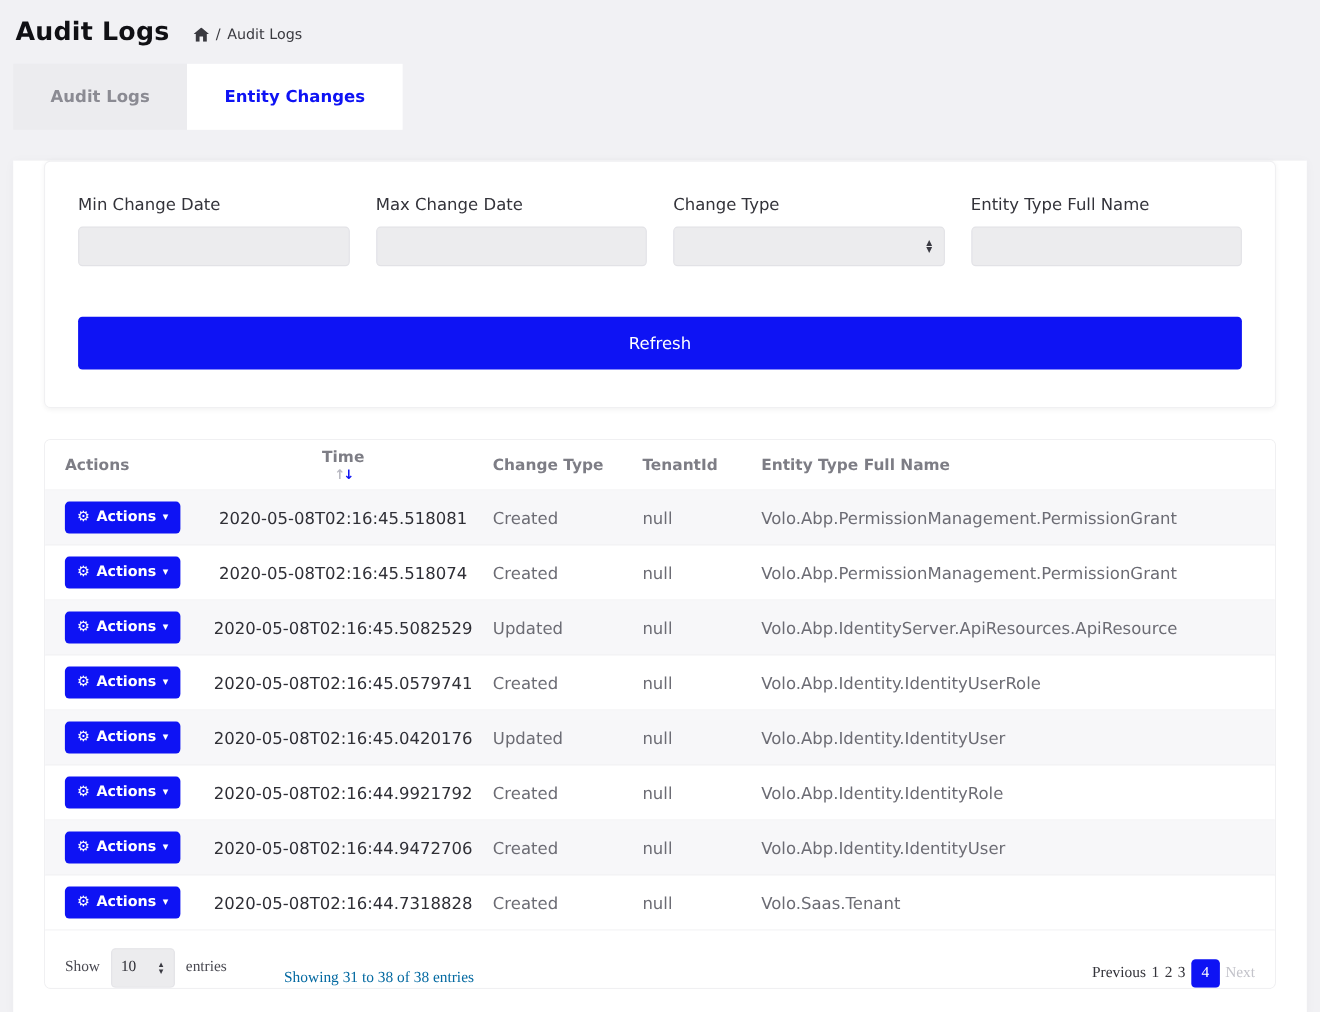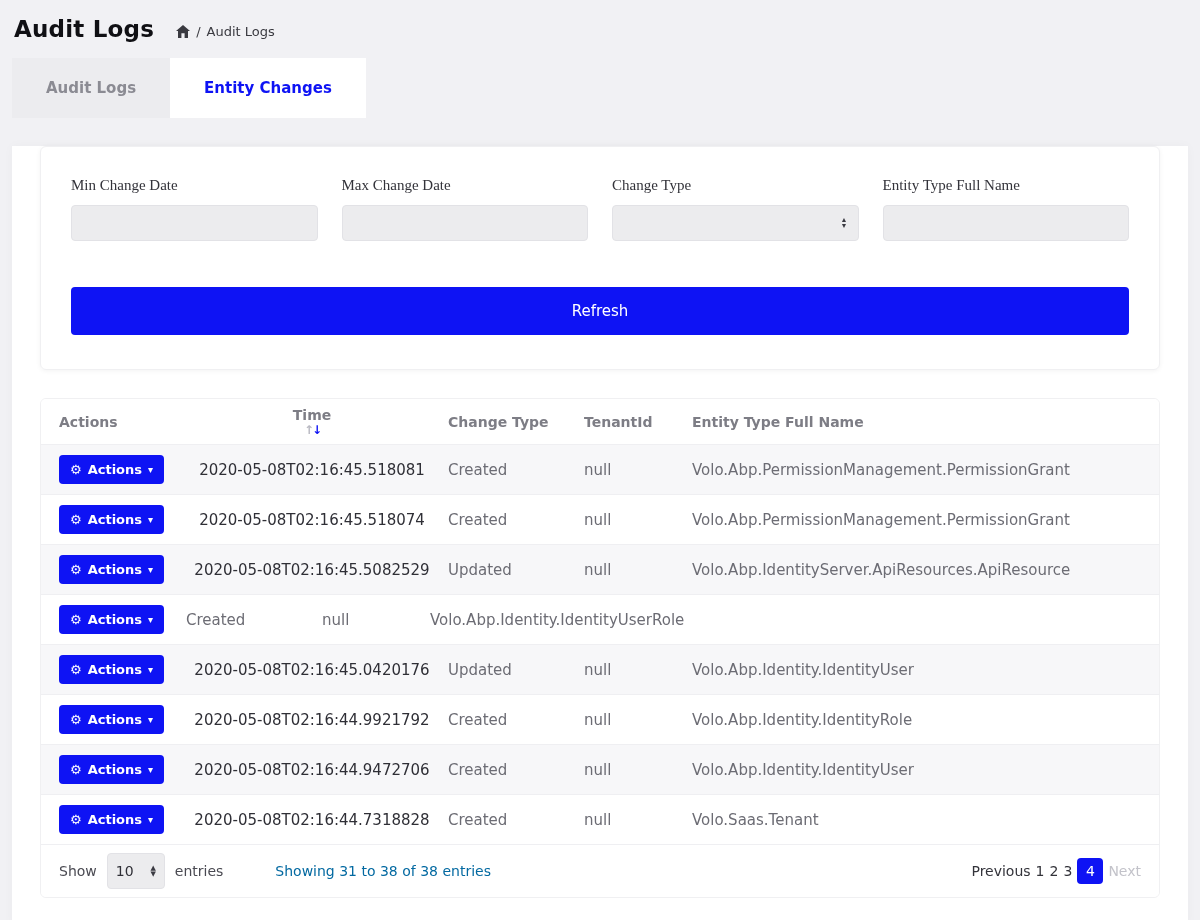--- a/index.html
+++ b/index.html
@@ -28,21 +28,21 @@
   
   .tabs{display:flex;margin:10px 12px 0 12px;height:60px;}
   .tab{display:flex;align-items:center;padding:0 34px;font-size:15px;font-weight:600;color:var(--tab-inactive);background:#ececef;cursor:pointer;}
   .tab.active{background:var(--panel-bg);color:var(--primary);font-weight:700;}
 
   
   .panel{margin:0 12px;background:var(--panel-bg);height:780px;box-shadow:0 0 10px rgba(0,0,0,.03);}
 
   
   .filter-card{margin:28px;border:1px solid #f0f0f2;border-radius:6px;padding:30px 30px 34px 30px;box-shadow:0 1px 5px rgba(0,0,0,.05);}
-  .filter-grid{display:grid;grid-template-columns:repeat(4,1fr);gap:24px;font-family:Liberation Serif, serif;}
+  .filter-grid{display:grid;grid-template-columns:repeat(4,1fr);gap:24px;}
   .field label{display:block;font-size:15px;color:#33333a;margin-bottom:11px;}
   .field input{width:100%;height:36px;background:var(--input-bg);border:1px solid var(--input-border);border-radius:4px;padding:0 10px;font-size:14px;color:#33333a;font-family:inherit;}
   .select-box{width:100%;height:36px;background:var(--input-bg);border:1px solid var(--input-border);border-radius:4px;display:flex;align-items:center;justify-content:flex-end;padding:0 10px;cursor:pointer;}
   .updown{display:flex;flex-direction:column;font-size:7px;line-height:6px;color:#3a3a42;}
   .btn-refresh{margin-top:46px;width:100%;height:48px;background:var(--primary);color:#fff;border:none;border-radius:4px;font-size:15px;font-family:inherit;cursor:pointer;}
 
   
   .table-card{margin:0 28px;border:1px solid #f0f0f2;border-radius:6px;overflow:hidden;}
   .thead{display:flex;align-items:center;height:46px;border-bottom:1px solid var(--line);color:var(--head-text);font-size:14px;font-weight:600;background:#fff;}
   .tr{display:flex;align-items:center;height:50px;border-bottom:1px solid var(--line);background:#fff;}
@@ -55,21 +55,21 @@
   .td.col-time{color:var(--cell-dark);font-size:15px;justify-content:flex-start;}
   .td.col-change,.td.col-tenant,.td.col-entity{color:var(--cell-gray);font-size:15px;}
   .sort-ic{font-size:12px;letter-spacing:-2px;}
   .sort-up{color:#b9b9c2;}
   .sort-down{color:var(--primary);}
   .btn-actions{display:inline-flex;align-items:center;gap:6px;background:var(--primary);color:#fff;border:none;border-radius:4px;padding:7px 11px;font-size:13px;font-weight:600;font-family:inherit;cursor:pointer;}
   .gear{font-size:13px;line-height:1;}
   .caret{font-size:10px;line-height:1;}
 
   
-  .tfoot{display:flex;align-items:center;height:52px;padding:0 18px;font-size:14px;color:#4a4a52;background:#fff;}
+  .tfoot{display:flex;align-items:flex-end;height:52px;padding:0 18px;font-size:14px;color:#4a4a52;background:#fff;font-family:Liberation Serif, serif;}
   .show-group{display:flex;align-items:center;}
   .size-select{margin:0 10px;width:58px;height:30px;background:var(--input-bg);border:1px solid var(--input-border);border-radius:4px;display:flex;align-items:center;justify-content:space-between;padding:17px 8px;cursor:pointer;color:#2f2f36;}
   .info-text{color:#0369a1;margin-left:52px;}
   .pagination{margin-left:auto;display:flex;align-items:center;gap:5px;}
   .page-link{color:#33333a;cursor:pointer;}
   .page-link.active{background:var(--primary);color:#fff;width:26px;height:26px;border-radius:4px;display:flex;align-items:center;justify-content:center;}
   .page-link.disabled{color:#c3c3ca;cursor:default;}
 </style>
 </head>
 <body>
@@ -168,20 +168,21 @@
           <div class="td col-change">Updated</div>
           <div class="td col-tenant">null</div>
           <div class="td col-entity">Volo.Abp.IdentityServer.ApiResources.ApiResource</div>
         </div>
         <div class="tr">
           <div class="td col-actions"><button class="btn-actions">
                 <span class="gear">⚙</span>
                 <span>Actions</span>
                 <span class="caret">▾</span>
               </button></div>
+          <div class="td col-time">2020-05-08T02:16:45.0579741</div>
           <div class="td col-change">Created</div>
           <div class="td col-tenant">null</div>
           <div class="td col-entity">Volo.Abp.Identity.IdentityUserRole</div>
         </div>
         <div class="tr">
           <div class="td col-actions"><button class="btn-actions">
                 <span class="gear">⚙</span>
                 <span>Actions</span>
                 <span class="caret">▾</span>
               </button></div>

